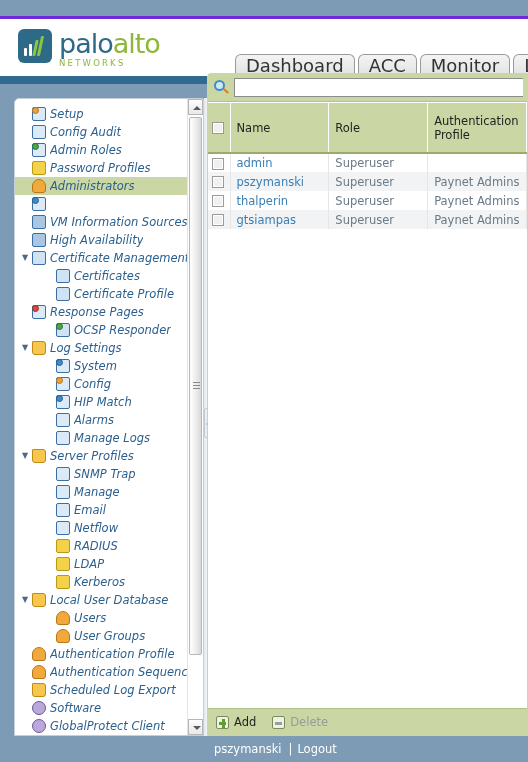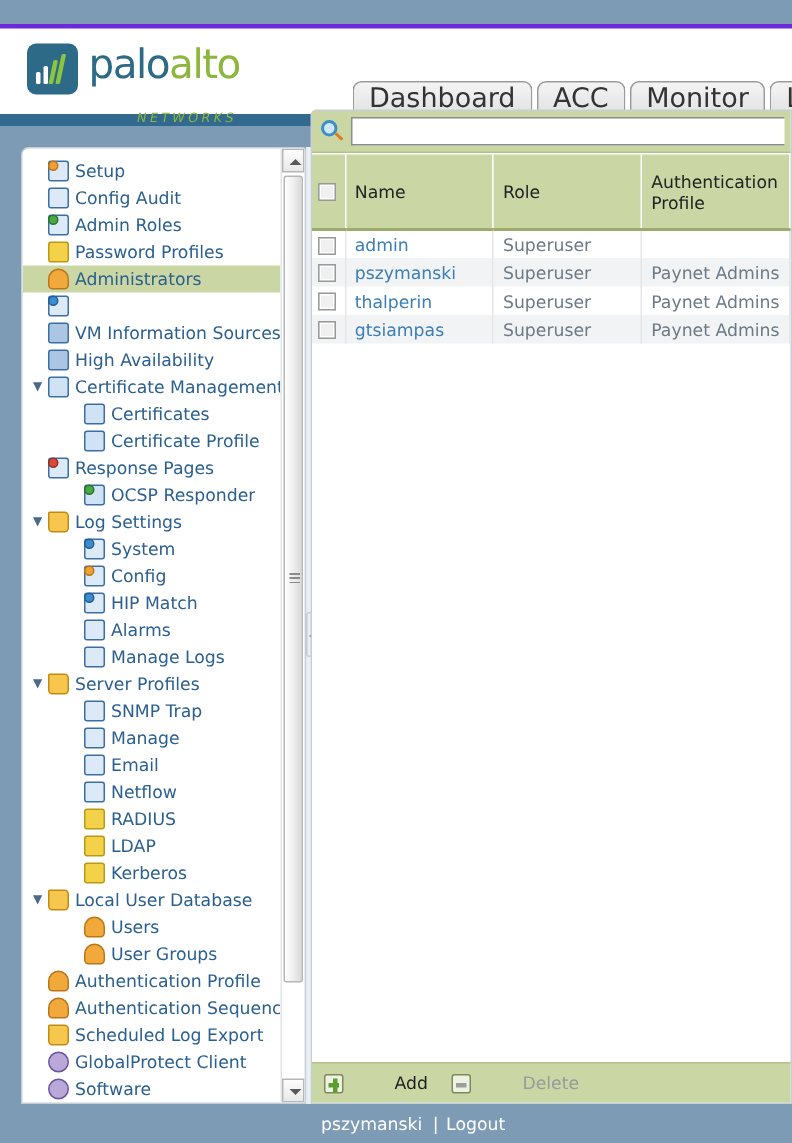--- a/index.html
+++ b/index.html
@@ -41,21 +41,21 @@
   .logo-mark i:nth-child(3){ left:16px; width:3px; height:16px; background:#8cc63f; transform:skewX(-12deg);}
   .logo-mark i:nth-child(4){ left:21px; width:3px; height:20px; background:#8cc63f; transform:skewX(-12deg);}
   .logo-text { line-height: 1; padding-top: 1px; }
   .logo-text .lt1 {
     font-size: 27px; letter-spacing: -1px; font-weight: normal;
   }
   .logo-text .lt1 .a { color: #2d6a87; }
   .logo-text .lt1 .b { color: #8cb63c; }
   .logo-text .lt2 {
     font-size: 8.5px; color: #8cb63c; letter-spacing: 2.2px;
-    text-align: right; margin-top: 18px; padding-right: 2px; font-style: italic;
+    text-align: left; margin-top: 2px; padding-right: 2px;
   }
 
   
   .tabs {
     position: absolute; left: 235px; bottom: 0; height: 24px;
     display: flex; align-items: flex-end;
   }
   .tab {
     height: 22px; line-height: 21px;
     padding: 0 10px;
@@ -103,21 +103,21 @@
   .tree-item.sel { background: #cad7a4; }
   .tree-item .twisty {
     width: 12px; flex: 0 0 12px; text-align: center;
     color: #4a6a8a; font-size: 8px; line-height: 18px;
   }
   .tree-item .twisty.empty { color: transparent; }
   .tree-item .ico {
     width: 16px; flex: 0 0 16px; height: 16px;
     margin-right: 3px; position: relative;
   }
-  .tree-item .lbl { overflow: hidden; text-overflow: clip; }
+  .tree-item .lbl { overflow: hidden; text-overflow: clip; font-style: italic; }
   .tree-item.lvl1 { padding-left: 4px; }
   .tree-item.lvl2 { padding-left: 28px; }
 
   
   .g {
     position:absolute; left:1px; top:1px; width:14px; height:14px;
     border-radius:2px;
   }
   .g.doc   { background:#dceaf7; border:1px solid #3a6ea5; }
   .g.fold  { background:#f6c64e; border:1px solid #c18b10; border-radius:1px 3px 3px 3px;}
@@ -257,21 +257,20 @@
   
   .actionbar {
     position: absolute; left: 0; right: 0; bottom: 0; height: 27px;
     background: #cad7a4;
     border-top: 1px solid #b3c28a;
     display: flex; align-items: center; padding-left: 8px;
   }
   .act {
     display: flex; align-items: center; margin-right: 16px;
     font-size: 11.5px;
-    gap: 29px;
   }
   .act .box {
     width: 13px; height: 13px; border: 1px solid #7c8a5a;
     border-radius: 2px; background: #eef2e2; position: relative;
     margin-right: 5px;
   }
   .act .box .h { position: absolute; left: 2px; top: 5px; width: 7px; height: 3px; }
   .act .box .v { position: absolute; left: 5px; top: 2px; width: 3px; height: 9px; }
   .act.add .h, .act.add .v { background: #5e9e2e; }
   .act.del .h { background: #9d9d9d; }
@@ -558,28 +557,28 @@
           <span class="ico">
             <span class="g fold"></span>
           </span>
           <span class="lbl">Scheduled Log Export</span>
         </div>
         <div class="tree-item lvl1">
           <span class="twisty empty">·</span>
           <span class="ico">
             <span class="g disc"></span>
           </span>
+          <span class="lbl">Software</span>
+        </div>
+        <div class="tree-item lvl1">
+          <span class="twisty empty">·</span>
+          <span class="ico">
+            <span class="g disc"></span>
+          </span>
           <span class="lbl">GlobalProtect Client</span>
-        </div>
-        <div class="tree-item lvl1">
-          <span class="twisty empty">·</span>
-          <span class="ico">
-            <span class="g disc"></span>
-          </span>
-          <span class="lbl">Software</span>
         </div>
       </div>
 
     <div class="tree-vsb">
       <div class="sb-btn up">
           <span class="arr"></span>
         </div>
       <div class="sb-thumb">
           <span class="grip"></span>
         </div>

